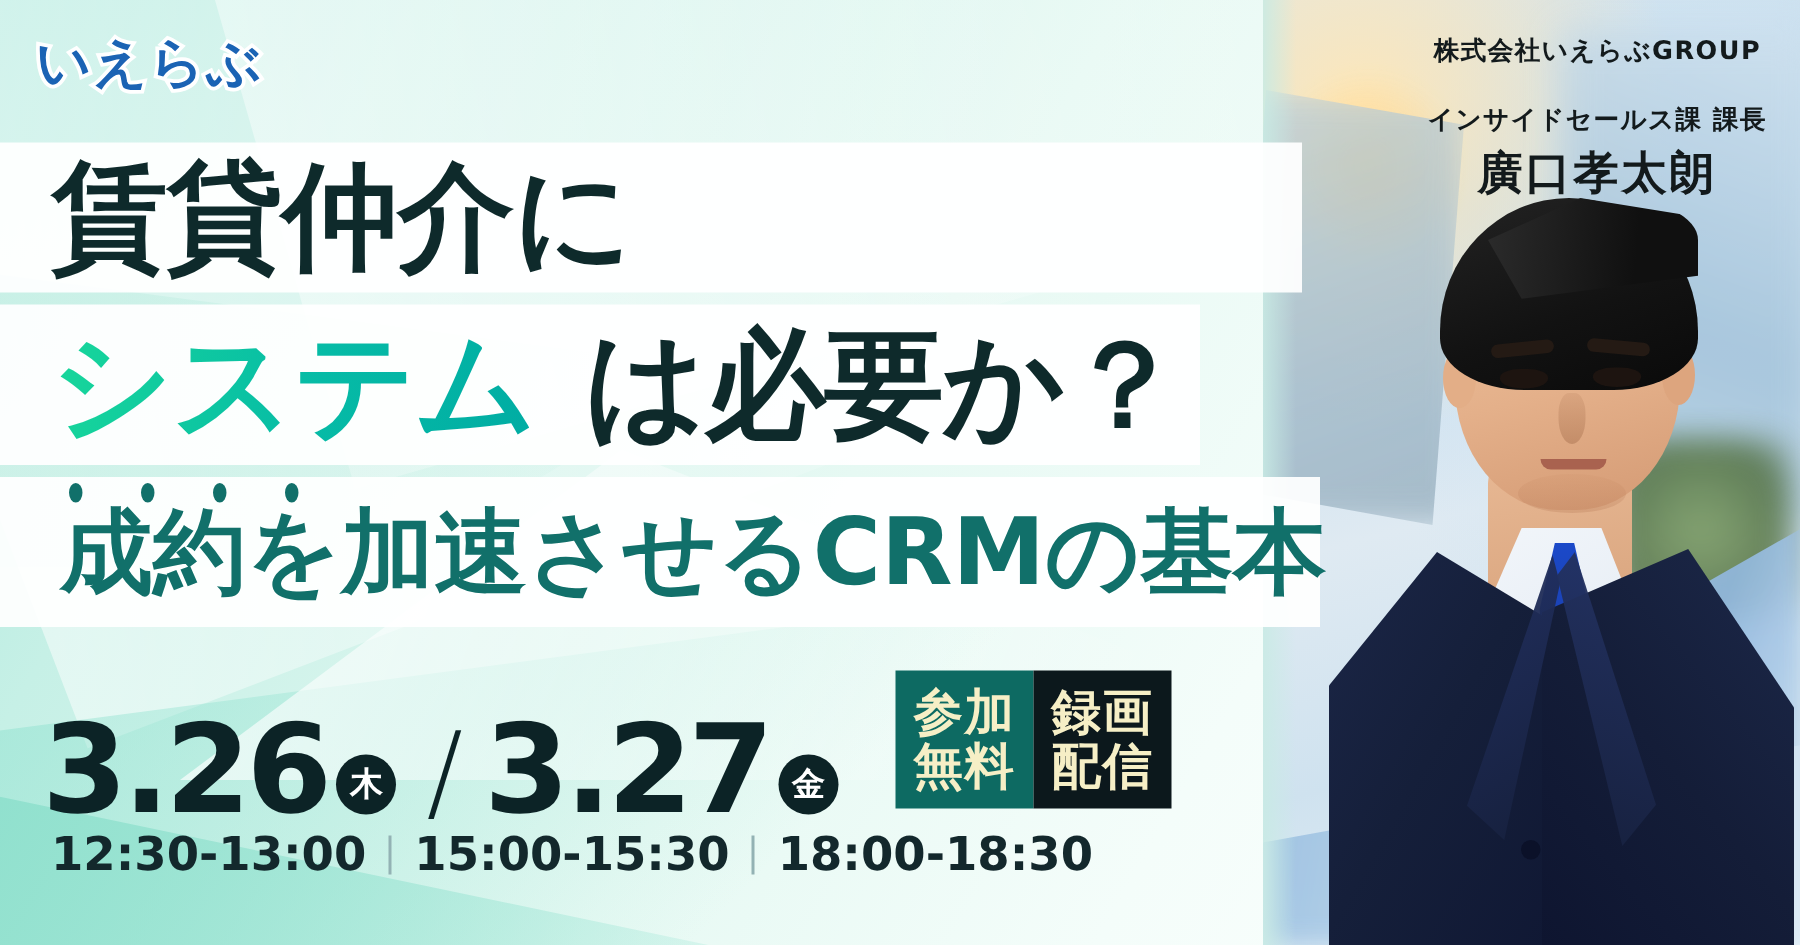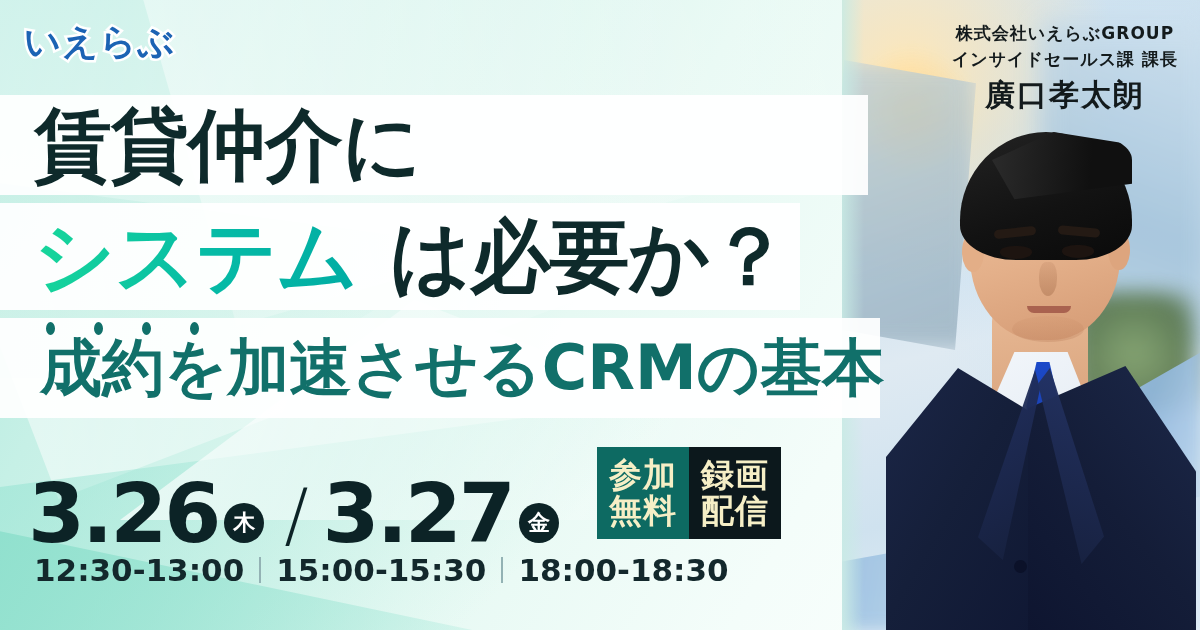--- a/index.html
+++ b/index.html
@@ -259,21 +259,21 @@
   }
 
   
   #speaker {
     position:absolute; right:22px; top:22px;
     text-align:center;
     font-family:"DejaVu Sans","Liberation Sans",sans-serif;
     color:#131a1c;
   }
   #speaker .sp-org  { font-size:17px; font-weight:bold; letter-spacing:1px; }
-  #speaker .sp-role { font-size:17px; font-weight:bold; letter-spacing:1px; margin-top:3px; }
+  #speaker .sp-role { font-size:17px; font-weight:bold; letter-spacing:1px; margin-top:23px; }
   #speaker .sp-name { font-size:30px; font-weight:bold; letter-spacing:2px; margin-top:4px; }
 </style>
 </head>
 <body>
 
 <div id="banner">
 
   <div class="bgshape bg-diag1"></div>
   <div class="bgshape bg-diag2"></div>
   <div class="bgshape bg-tri-d"></div>

